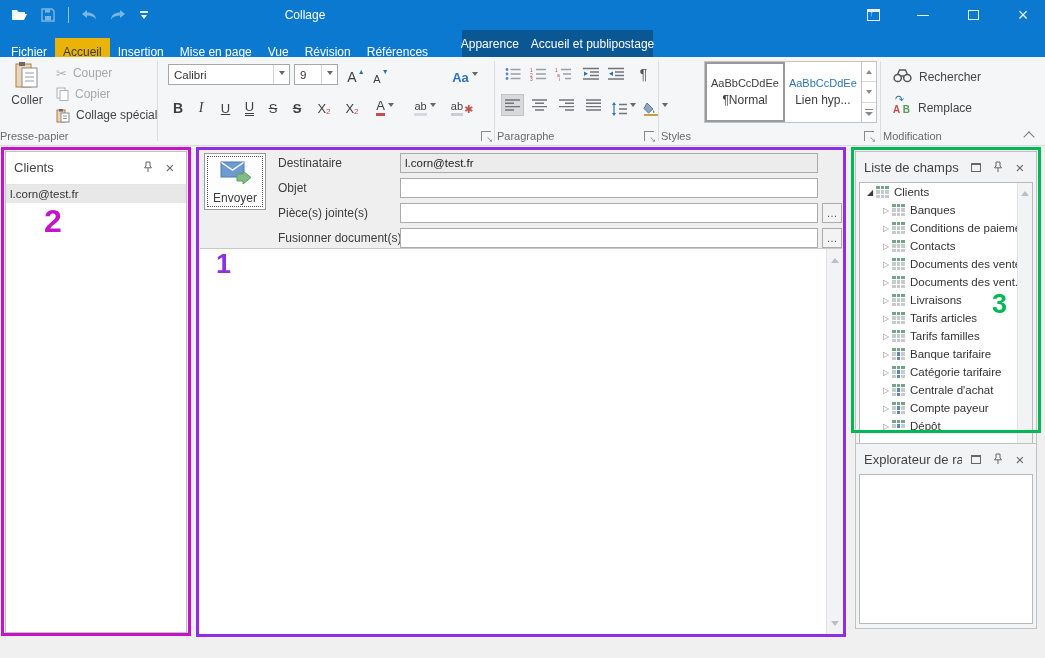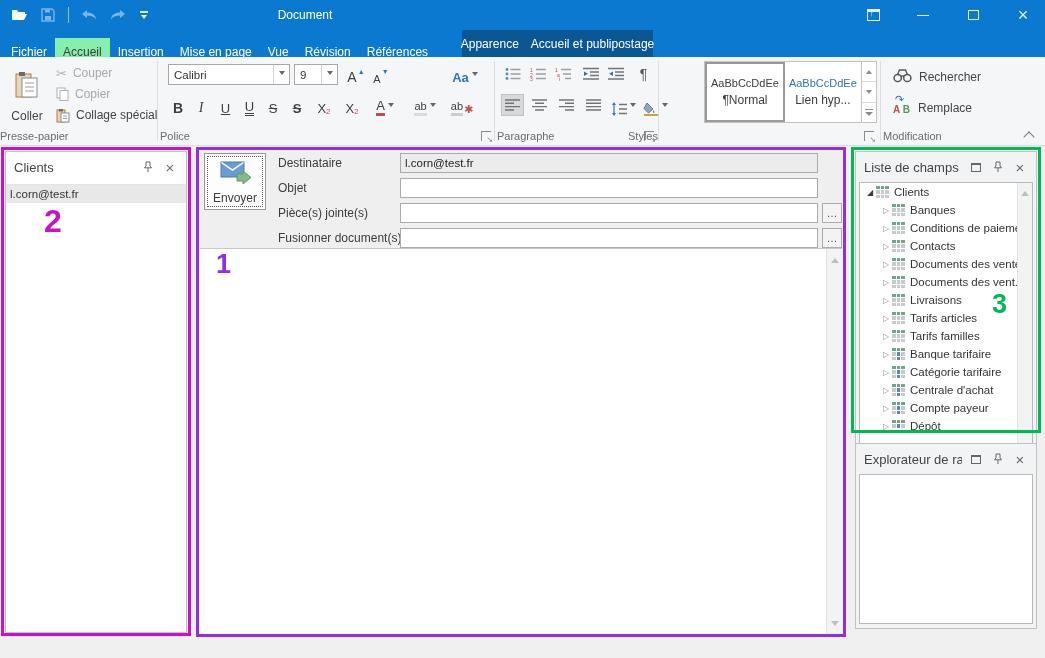--- a/index.html
+++ b/index.html
@@ -25,33 +25,33 @@
   .winbtn { display:flex; align-items:center; justify-content:center; width:16px; height:16px; color:#e8f1fa; font-size:15px; }
   .ico-min { width:12px; height:1px; background:#e8f1fa; }
   .ico-max { width:11px; height:10px; border:1px solid #e8f1fa; }
   .ico-full { position:relative; width:13px; height:12px; border:1px solid #e8f1fa; border-top-width:3px; }
   .ico-full::after { content:"↑"; position:absolute; left:2px; top:-4px; font-size:9px; color:#e8f1fa; }
   
   .tabsrow { position:absolute; left:0; top:30px; width:100%; height:27px; background:#0b79d0; }
   .ctx-tab-bg { position:absolute; left:462px; top:0; width:191px; height:27px; background:#0a5794; }
   .tabs { position:absolute; left:3px; top:8px; height:27px; display:flex; }
   .tab { height:27px; display:flex; align-items:center; padding:0 8px; color:#fff; white-space:nowrap; }
-  .tab.active { background:#86efac; color:#3c3c3c; }
+  .tab.active { background:#eab308; color:#3c3c3c; }
   .ctx-tabs { position:absolute; left:462px; top:0; width:191px; height:27px; display:flex; justify-content:center; }
   .ctx-tabs .tab { padding:0 6px; }
   
   .ribbon { position:absolute; left:0; top:57px; width:100%; height:89px; background:#f5f6f7; border-bottom:1px solid #d9dadb; }
   .gsep { position:absolute; top:4px; height:80px; width:1px; background:#dcddde; }
   .glabel { position:absolute; top:73px; font-size:11px; color:#6b6b6b; text-align:left; }
   .launcher { position:absolute; top:74px; width:10px; height:10px; border-left:1px solid #8a8a8a; border-top:1px solid #8a8a8a; }
   .launcher::after { content:"↘"; position:absolute; right:-2px; bottom:-3px; font-size:8px; color:#8a8a8a; }
   .collapse-chevron { position:absolute; left:1024px; top:74px; width:10px; height:10px; }
   .collapse-chevron::before { content:""; position:absolute; left:1px; top:2px; width:7px; height:7px; border-left:1px solid #7a7a7a; border-top:1px solid #7a7a7a; transform:rotate(45deg); }
   
-  .paste-btn { position:absolute; left:6px; top:4px; width:42px; height:62px; display:flex; flex-direction:column; align-items:center; justify-content:flex-end; gap:7px; }
+  .paste-btn { position:absolute; left:6px; top:4px; width:42px; height:62px; display:flex; flex-direction:column; align-items:center; justify-content:flex-start; gap:1px; }
   .sbtn { position:absolute; left:56px; display:flex; align-items:center; gap:6px; height:20px; color:#444; }
   .sbtn.disabled { color:#a9a9a9; }
   .sbtn svg { display:block; }
   
   .combo { position:absolute; height:21px; background:#fff; border:1px solid #a8a8a8; display:flex; align-items:center; }
   .combo .val { flex:1; padding-left:5px; font-size:11.5px; color:#333; }
   .combo .dd { width:16px; height:100%; display:flex; align-items:center; justify-content:center; border-left:1px solid #d5d5d5; }
   .tri-d { width:0; height:0; border:3.5px solid transparent; border-top:4px solid #666; margin-top:4px; }
   .fbtn { position:absolute; height:22px; display:flex; align-items:flex-end; justify-content:center; color:#3f3f3f; }
   .fbtn .caret { width:0; height:0; border:3px solid transparent; border-top:4px solid #666; margin:0 0 6px 3px; }
@@ -172,21 +172,21 @@
             <path d="M6 1 1 5l5 4V6.5c4 0 7 1 9 4-.5-5-4-7-9-7z" fill="#fff"></path>
           </svg>
       </span>
       <span class="qicon dim">
         <svg width="16" height="12" viewBox="0 0 16 12">
             <path d="M10 1l5 4-5 4V6.5c-4 0-7 1-9 4 .5-5 4-7 9-7z" fill="#fff"></path>
           </svg>
       </span>
       <span class="qcaret"></span>
     </div>
-    <div class="doc-title">Document</div>
+    <div class="doc-title">Collage</div>
     <div class="winbtns">
       <span class="winbtn">
           <span class="ico-full"></span>
         </span>
       <span class="winbtn">
           <span class="ico-min"></span>
         </span>
       <span class="winbtn">
           <span class="ico-max"></span>
         </span>
@@ -310,21 +310,20 @@
         <span class="caret"></span>
       </div>
     <div class="fbtn" style="left:408px;top:37px;width:34px">
         <span class="abpen">ab</span>
         <span class="caret"></span>
       </div>
     <div class="fbtn" style="left:450px;top:37px;width:24px">
         <span class="abpen" style="border-bottom-color:#c9ced4">ab</span>
         <span class="star">✱</span>
       </div>
-    <div class="glabel" style="left:160px;width:334px">Police</div>
     <div class="launcher" style="left:481px"></div>
 
     <div class="pbtn" style="left:501px;top:6px">
       <svg width="16" height="14" viewBox="0 0 16 14">
           <circle cx="2" cy="2.5" r="1.4" fill="#5b84c4"></circle>
           <circle cx="2" cy="7" r="1.4" fill="#5b84c4"></circle>
           <circle cx="2" cy="11.5" r="1.4" fill="#5b84c4"></circle>
           <path d="M5.5 2.5h10M5.5 7h10M5.5 11.5h10" stroke="#9aa0a6" stroke-width="1.4"></path>
         </svg>
     </div>
@@ -415,21 +414,21 @@
             <i class="tri-u8"></i>
           </span>
         <span>
             <i class="tri-d8"></i>
           </span>
         <span style="border-bottom:none">
             <i class="tri-more"></i>
           </span>
       </div>
     </div>
-    <div class="glabel" style="left:628px;width:219px">Styles</div>
+    <div class="glabel" style="left:661px;width:219px">Styles</div>
     <div class="launcher" style="left:864px"></div>
 
     <div class="ebtn" style="top:11px">
       <span>
         <svg width="19" height="15" viewBox="0 0 19 15">
             <circle cx="4.7" cy="10" r="3.6" fill="none" stroke="#555" stroke-width="1.5"></circle>
             <circle cx="14.3" cy="10" r="3.6" fill="none" stroke="#555" stroke-width="1.5"></circle>
             <path d="M4.7 6.2 6.5 2h6l1.8 4.2M8 8h3" stroke="#555" stroke-width="1.4" fill="none"></path>
           </svg>
       </span>

